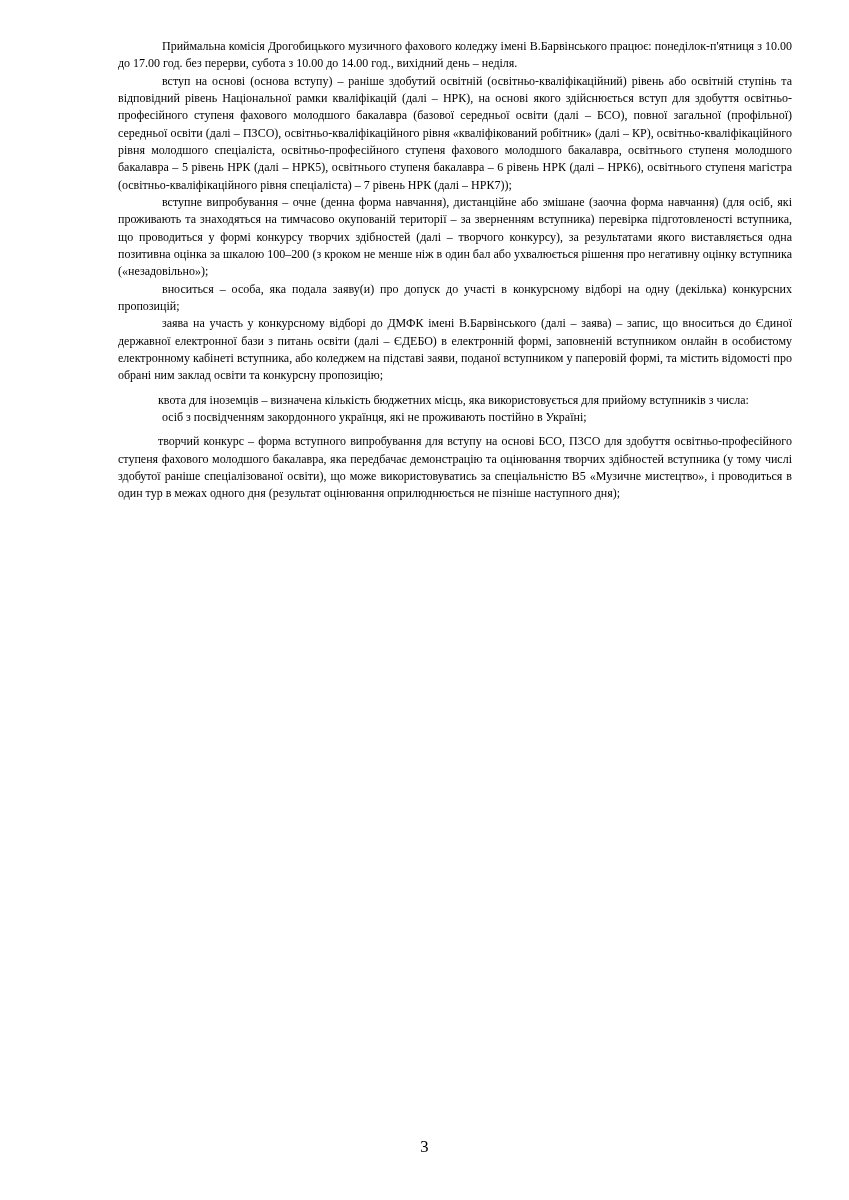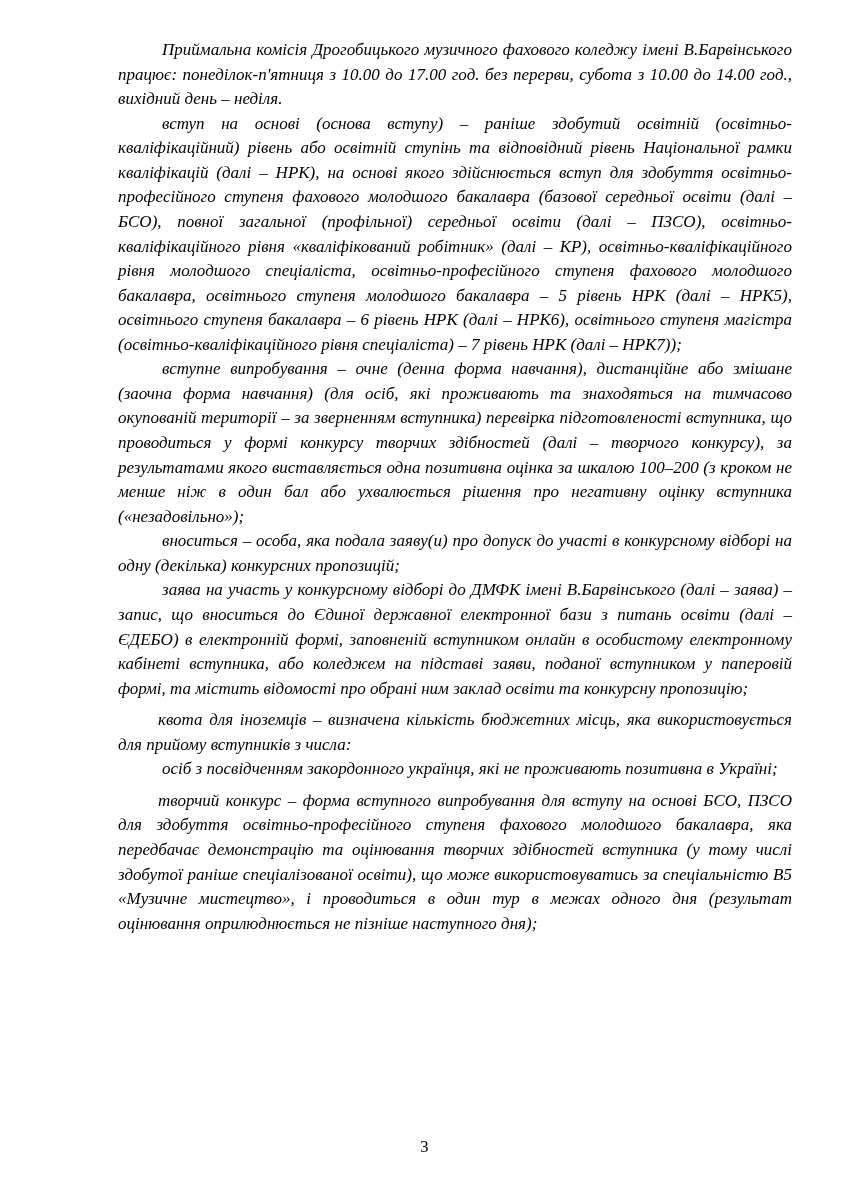--- a/index.html
+++ b/index.html
@@ -14,26 +14,25 @@
     color: #000000;
   }
   .page {
     position: relative;
     width: 849px;
     height: 1200px;
     box-sizing: border-box;
     padding: 38px 57px 0 118px;
   }
   .doc-body {
-    font-size: 17px;
+    font-size: 12px;
     line-height: 1.445;
     text-align: justify;
     text-justify: inter-word;
     hyphens: none;
-    font-style: italic;
   }
   .para {
     margin: 0;
     text-align: justify;
     text-indent: 0;
   }
   .para.ind-first {
     text-indent: 44px;
   }
   .para.ind-small {
@@ -69,20 +68,20 @@
 
     <p class="para ind-first">вступне випробування – очне (денна форма навчання), дистанційне або змішане (заочна форма навчання)  (для осіб, які проживають та знаходяться на тимчасово окупованій території – за зверненням вступника) перевірка підготовленості вступника, що проводиться у формі конкурсу творчих здібностей (далі – творчого конкурсу), за результатами якого виставляється одна позитивна оцінка за шкалою 100–200 (з кроком не менше ніж в один бал або ухвалюється рішення про негативну оцінку вступника («незадовільно»);</p>
 
     <p class="para ind-first">вноситься – особа, яка подала заяву(и) про допуск до участі в конкурсному відборі на одну (декілька) конкурсних пропозицій;</p>
 
     <p class="para ind-first">заява на участь у конкурсному відборі до ДМФК імені В.Барвінського (далі – заява) – запис, що вноситься до Єдиної державної електронної бази з питань освіти (далі – ЄДЕБО) в електронній формі, заповненій вступником онлайн в особистому електронному кабінеті вступника, або коледжем на підставі заяви, поданої вступником у паперовій формі, та містить відомості про обрані ним заклад освіти та конкурсну пропозицію;</p>
 
     <p class="para ind-mid">квота для іноземців – визначена кількість бюджетних місць, яка використовується для прийому вступників з числа:</p>
 
 
-    <p class="para ind-first">осіб з посвідченням закордонного українця, які не проживають позитивна в Україні;</p>
+    <p class="para ind-first">осіб з посвідченням закордонного українця, які не проживають постійно в Україні;</p>
 
     <p class="para ind-mid">творчий конкурс – форма вступного випробування для вступу на основі БСО, ПЗСО для здобуття освітньо-професійного ступеня фахового молодшого бакалавра, яка передбачає демонстрацію та оцінювання творчих здібностей вступника (у тому числі здобутої раніше спеціалізованої освіти), що може використовуватись за спеціальністю В5 «Музичне мистецтво», і проводиться в один тур в межах одного дня (результат оцінювання оприлюднюється не пізніше наступного дня);</p>
 
   </div>
 
   <div class="page-number">3</div>
 </div>
 
 </body></html>

